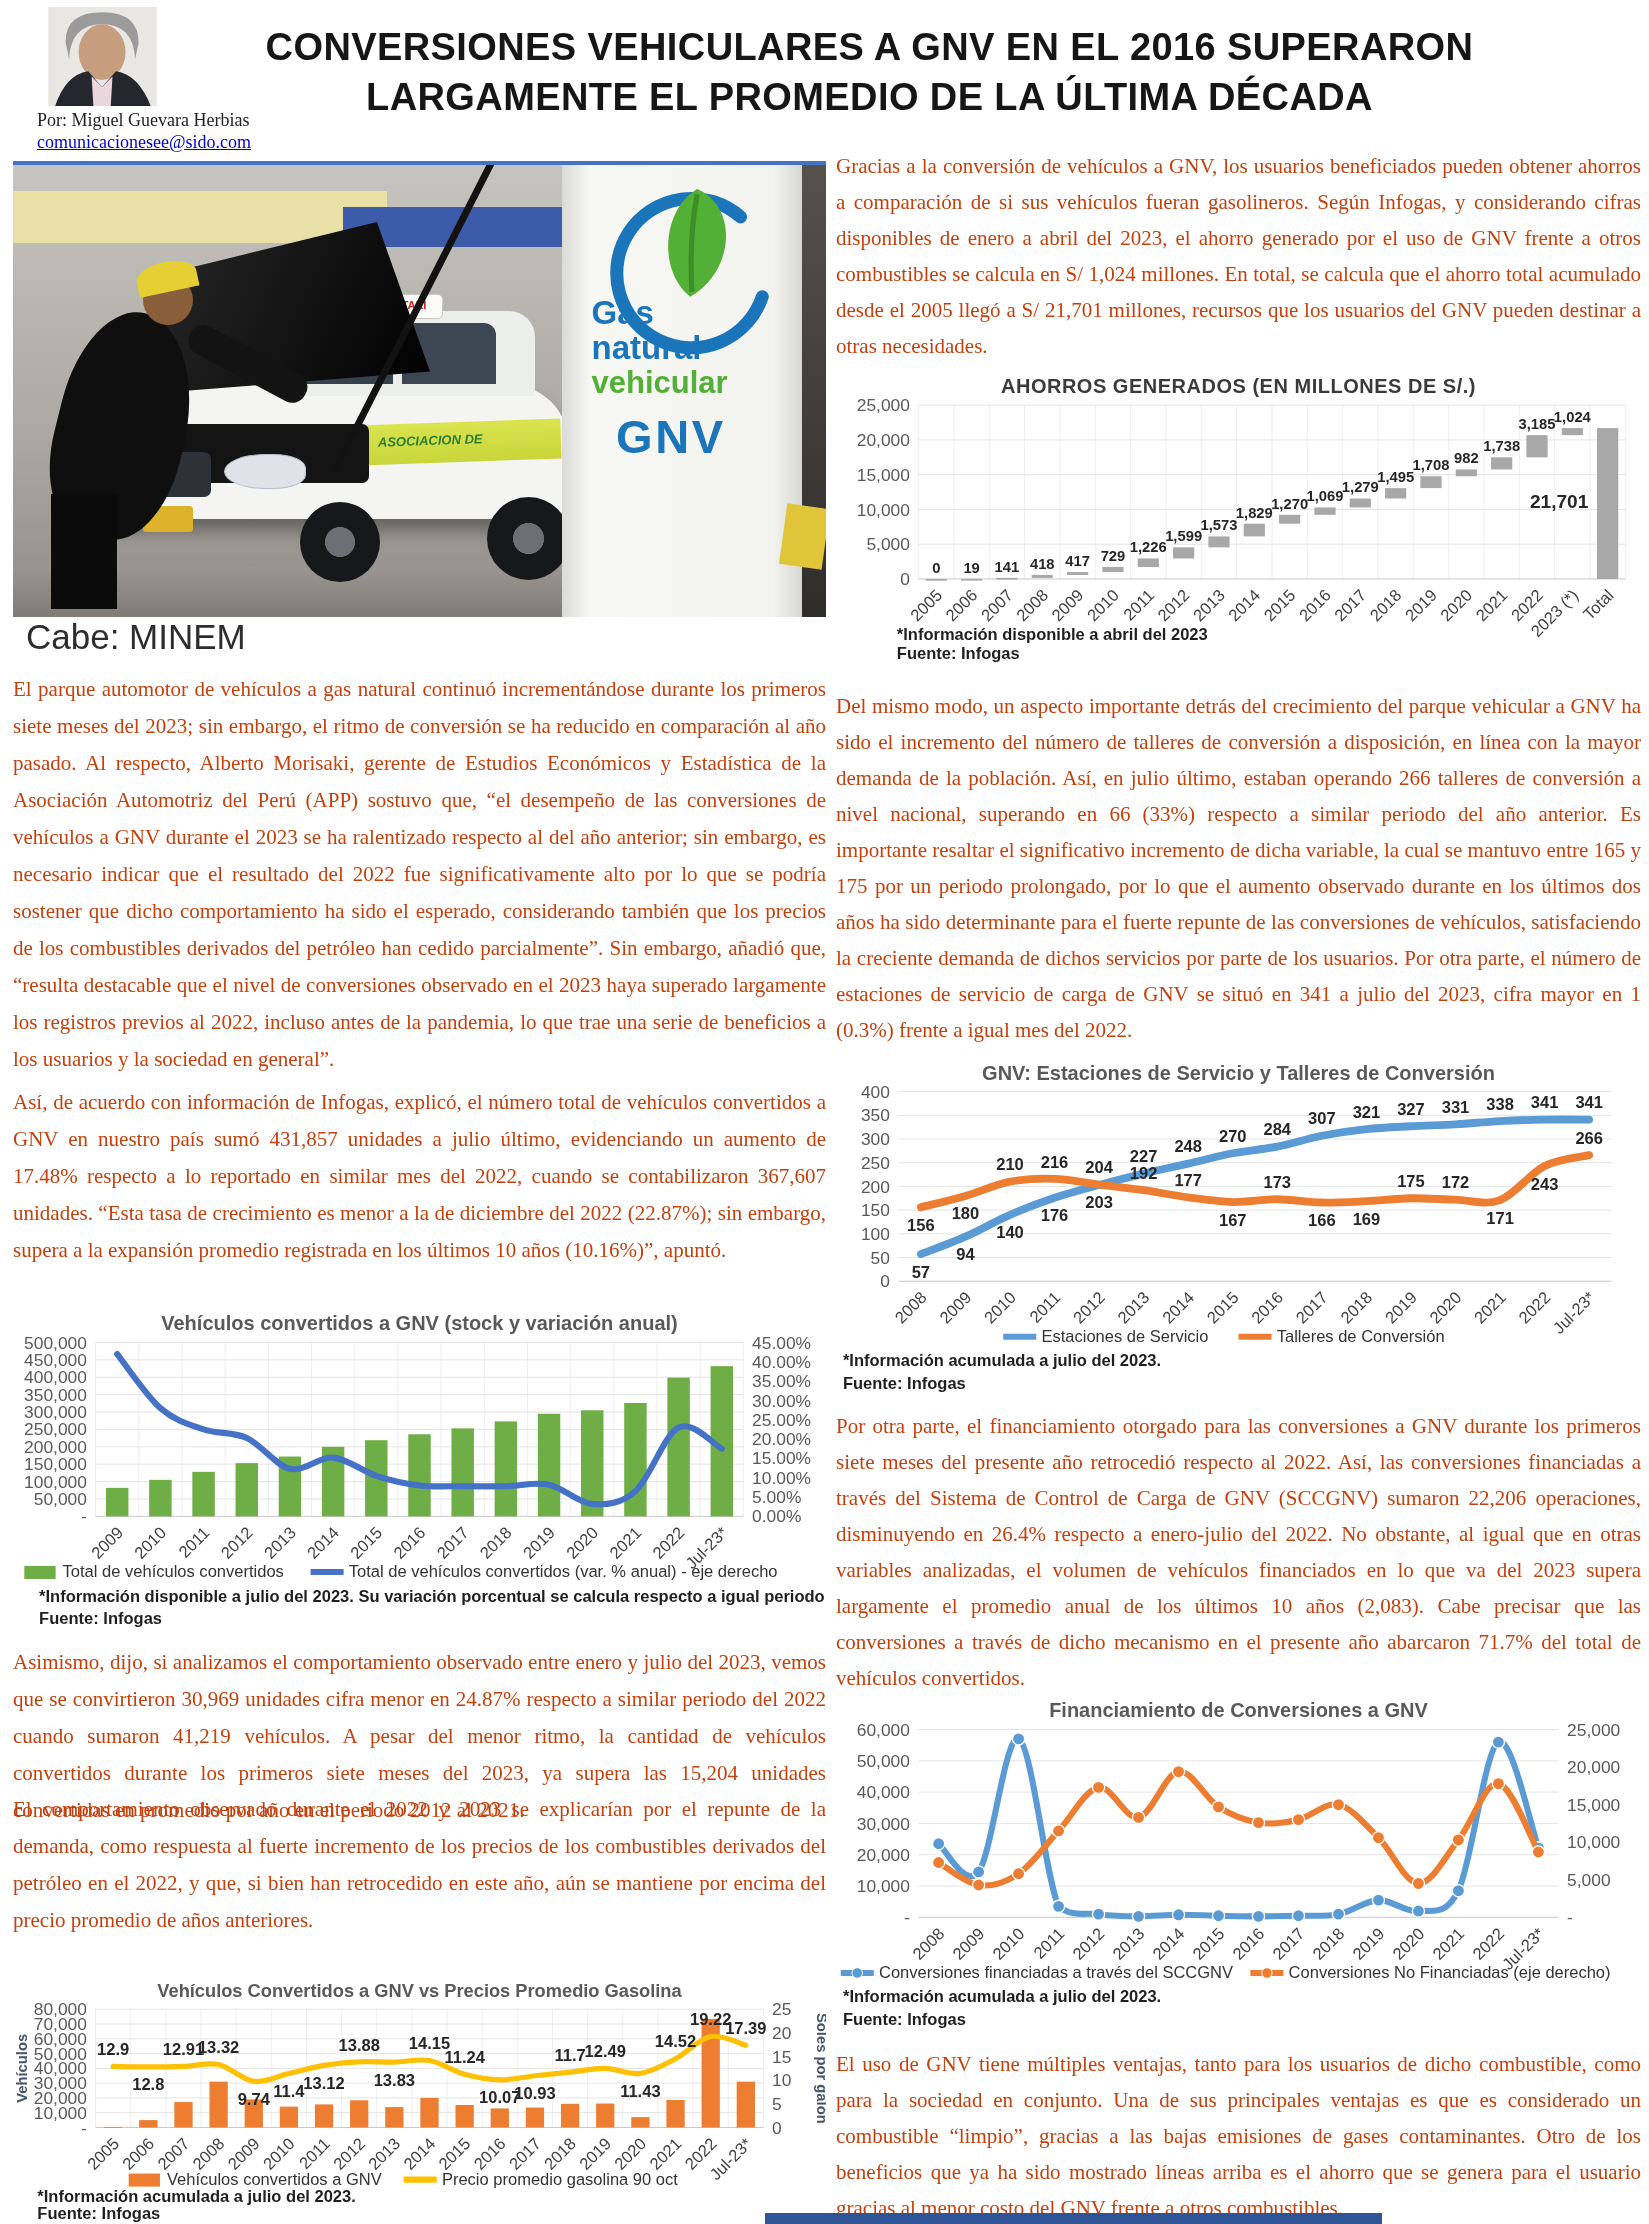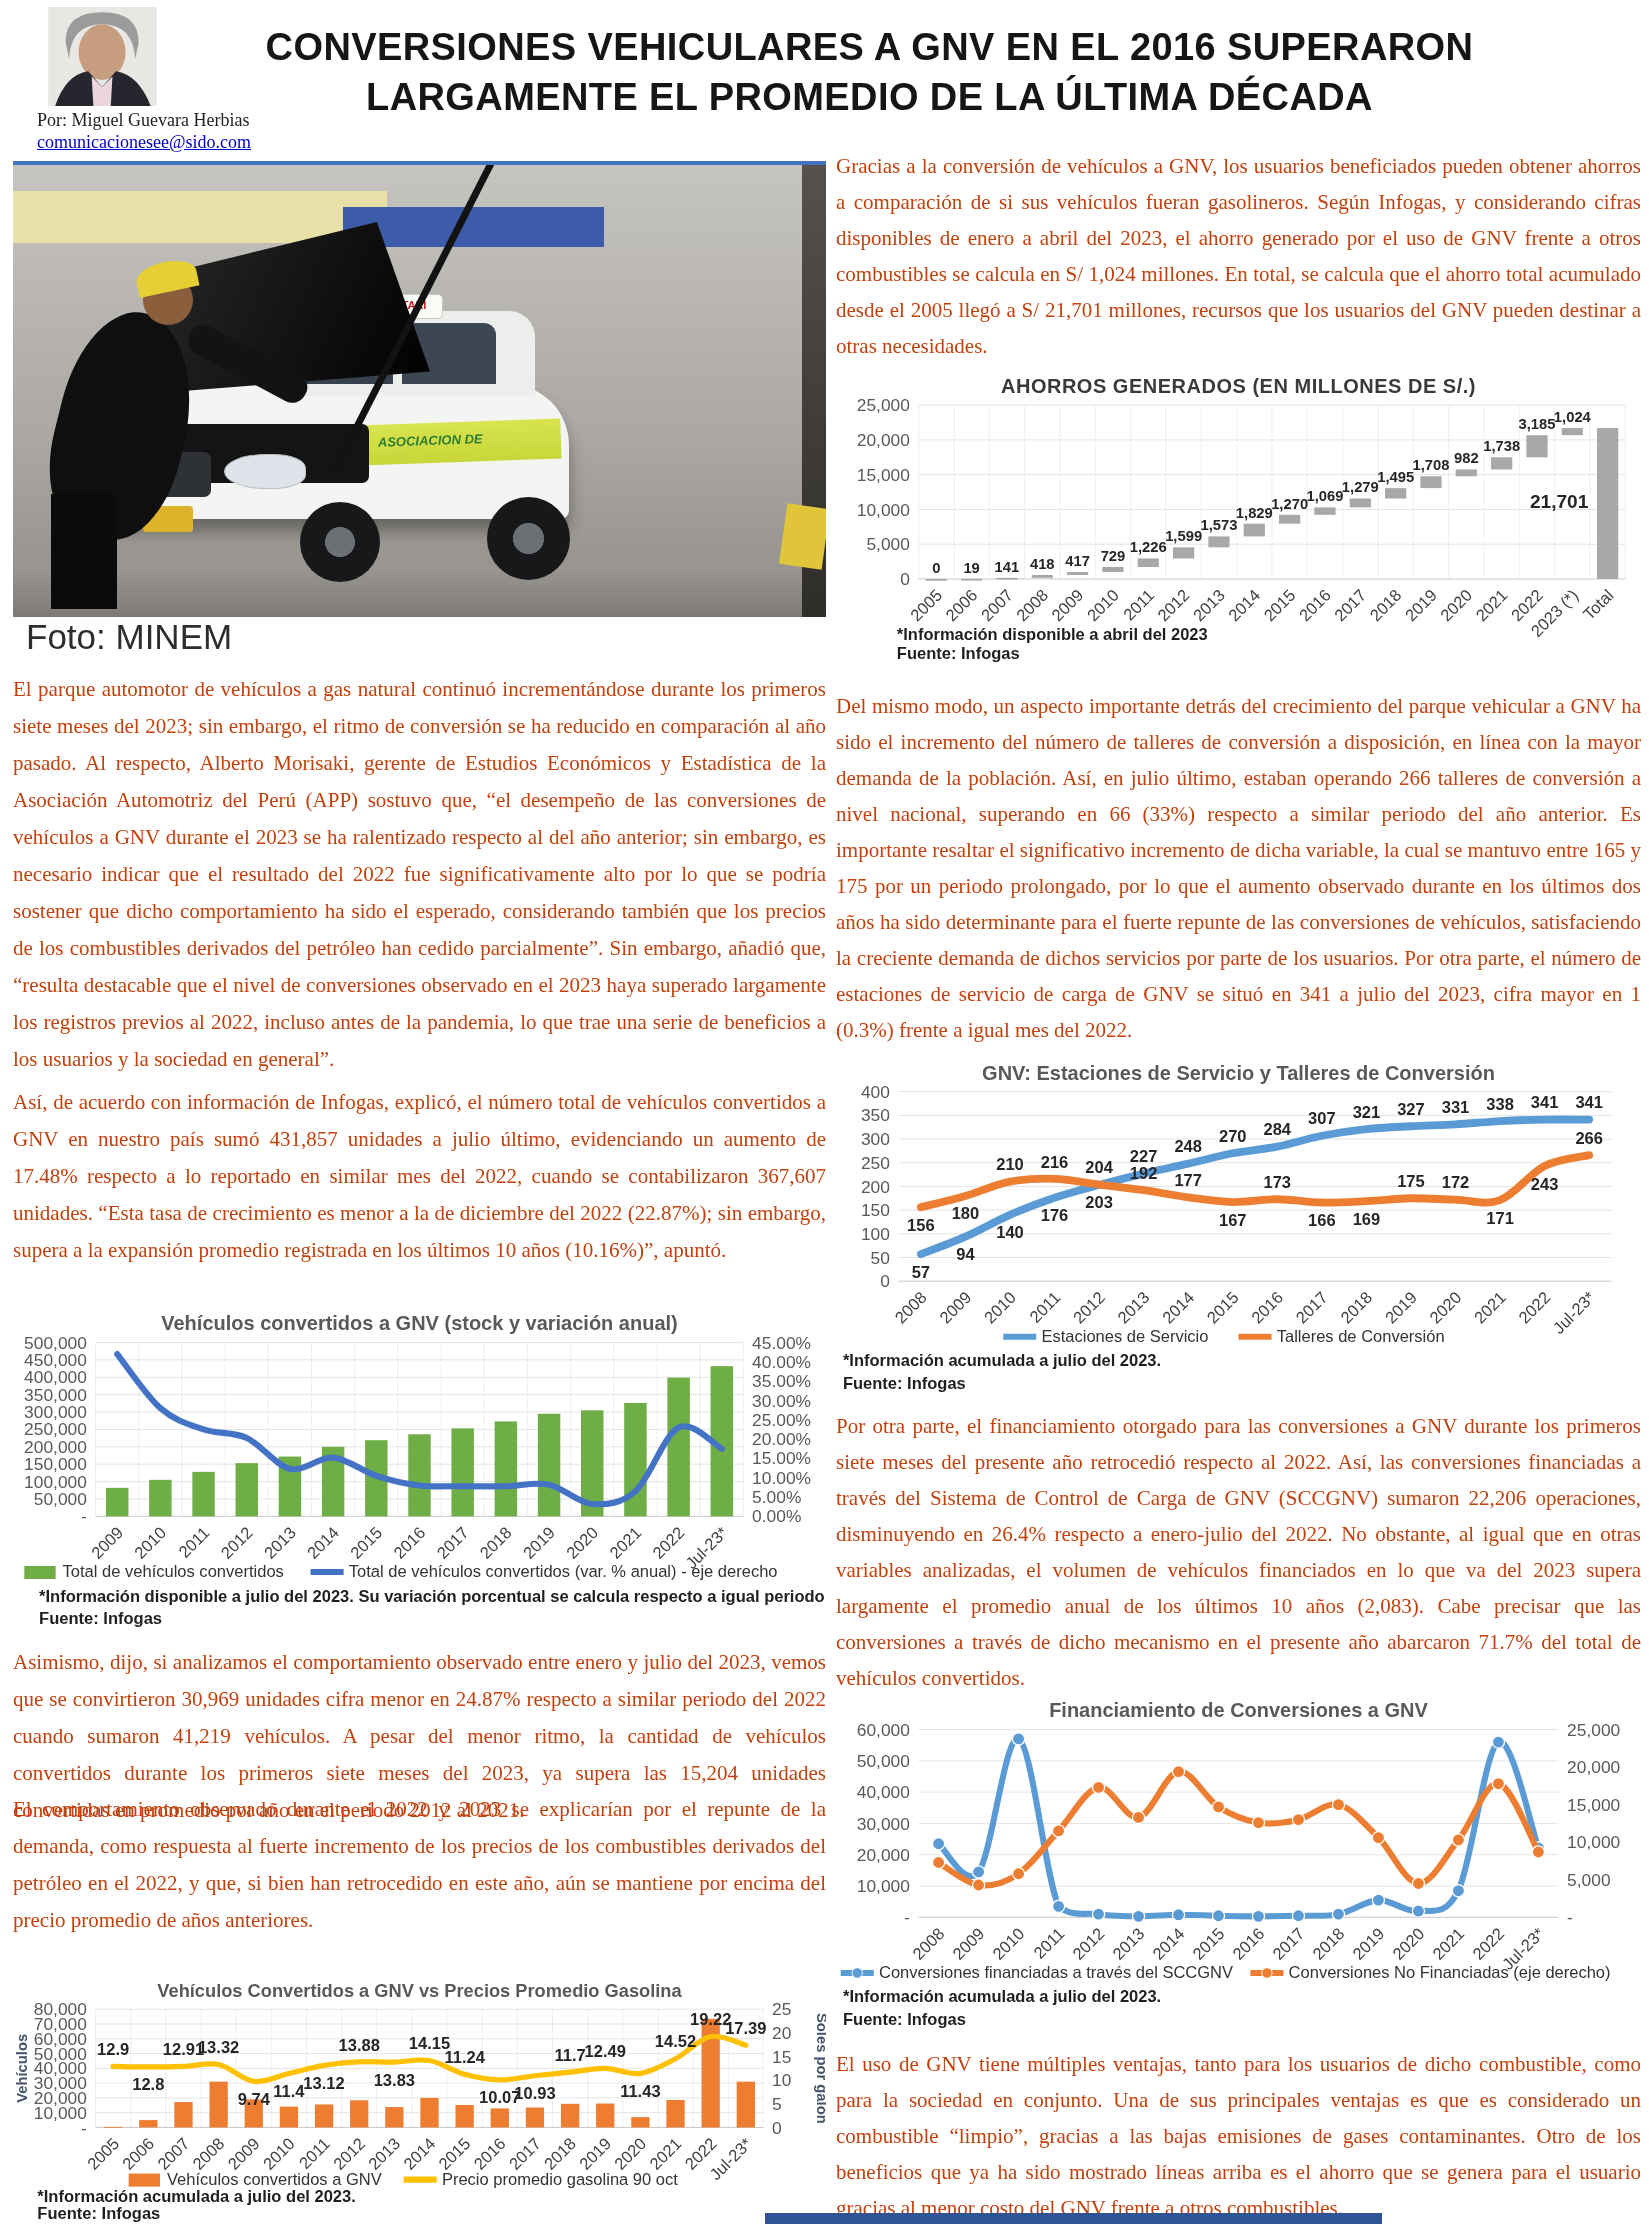--- a/index.html
+++ b/index.html
@@ -78,25 +78,36 @@
   <div style="left:474px;top:332px;width:83px;height:83px;background:radial-gradient(circle at 50% 50%, #6c6f73 0 26%, #17181a 27% 100%);border-radius:50%;"></div>
 
   <div style="left:487px;top:-26px;width:7px;height:374px;background:#121212;transform:rotate(27deg);transform-origin:top;"></div>
 
   <div style="left:45px;top:146px;width:129px;height:228px;background:#0f0f0f;border-radius:46% 54% 40% 40%;transform:rotate(14deg);"></div>
   <div style="left:38px;top:329px;width:66px;height:115px;background:#0b0b0b;"></div>
   <div style="left:130px;top:110px;width:50px;height:50px;background:#8a5d3b;border-radius:50%;"></div>
   <div style="left:123px;top:97px;width:61px;height:29.5px;background:#e5cf35;border-radius:50% 50% 0 0;transform:rotate(-12deg);"></div>
   <div style="left:170px;top:184px;width:130px;height:29.5px;background:#131313;border-radius:14px;transform:rotate(28deg);"></div>
 
+  <div style="left:549px;top:0;width:240px;height:452px;background:linear-gradient(90deg,#dadad6,#f7f7f4 12%,#f2f2ee 88%,#d6d6d2);">
+    <svg width="191" height="200" viewBox="0 0 220 230" style="position:absolute;left:24px;top:17.4px;">
+      <path d="M178,40 A86,86 0 1 0 203,132" fill="none" stroke="#1b75bb" stroke-width="15" stroke-linecap="round"></path>
+      <path d="M128,8 C175,28 172,102 120,132 C84,104 86,34 128,8 Z" fill="#53b036"></path>
+      <path d="M128,14 C120,58 120,92 122,126" fill="none" stroke="#3c8f27" stroke-width="6"></path>
+    </svg>
+    <div class="logo-word" style="position:absolute;left:29.5px;top:130px;font-size:33px;color:#1b75bb;">Gas</div>
+    <div class="logo-word" style="position:absolute;left:29.5px;top:165px;font-size:33px;color:#1b75bb;">natural</div>
+    <div class="logo-word" style="position:absolute;left:29.5px;top:200px;font-size:31px;color:#53b036;">vehicular</div>
+    <div class="logo-word" style="position:absolute;left:54px;top:254px;font-size:47px;letter-spacing:2.6px;color:#1b75bb;">GNV</div>
+  </div>
   <div style="left:789px;top:0;width:23.5px;height:452px;background:linear-gradient(#55524d,#2f2d2a);"></div>
   <div style="left:770px;top:341px;width:43px;height:61px;background:#e0c53a;transform:rotate(8deg);"></div>
 </div>
 
-<div class="abs caption" style="left:26px;top:617px;">Foto: MINEM</div>
+<div class="abs caption" style="left:26px;top:617px;">Cabe: MINEM</div>
 
 <div class="abs para lp" style="left:13px;top:671px;">El parque automotor de vehículos a gas natural continuó incrementándose durante los primeros siete meses del 2023; sin embargo, el ritmo de conversión se ha reducido en comparación al año pasado. Al respecto, Alberto Morisaki, gerente de Estudios Económicos y Estadística de la Asociación Automotriz del Perú (APP) sostuvo que, “el desempeño de las conversiones de vehículos a GNV durante el 2023 se ha ralentizado respecto al del año anterior; sin embargo, es necesario indicar que el resultado del 2022 fue significativamente alto por lo que se podría sostener que dicho comportamiento ha sido el esperado, considerando también que los precios de los combustibles derivados del petróleo han cedido parcialmente”. Sin embargo, añadió que, “resulta destacable que el nivel de conversiones observado en el 2023 haya superado largamente los registros previos al 2022, incluso antes de la pandemia, lo que trae una serie de beneficios a los usuarios y la sociedad en general”.</div>
 <div class="abs para lp" style="left:13px;top:1084px;">Así, de acuerdo con información de Infogas, explicó, el número total de vehículos convertidos a GNV en nuestro país sumó 431,857 unidades a julio último, evidenciando un aumento de 17.48% respecto a lo reportado en similar mes del 2022, cuando se contabilizaron 367,607 unidades.  “Esta tasa de crecimiento es menor a la de diciembre del 2022 (22.87%); sin embargo, supera a la expansión promedio registrada en los últimos 10 años (10.16%)”, apuntó.</div>
 
 <div class="chart" style="left:13px;top:1311px;width:813px;height:329px;">
     <svg width="813" height="329" viewBox="0 0 935 378">
       <line x1="95" y1="36" x2="95" y2="236" stroke="#ececec"></line>
       <line x1="144.66666666666666" y1="36" x2="144.66666666666666" y2="236" stroke="#ececec"></line>
       <line x1="194.33333333333331" y1="36" x2="194.33333333333331" y2="236" stroke="#ececec"></line>
       <line x1="244" y1="36" x2="244" y2="236" stroke="#ececec"></line>

